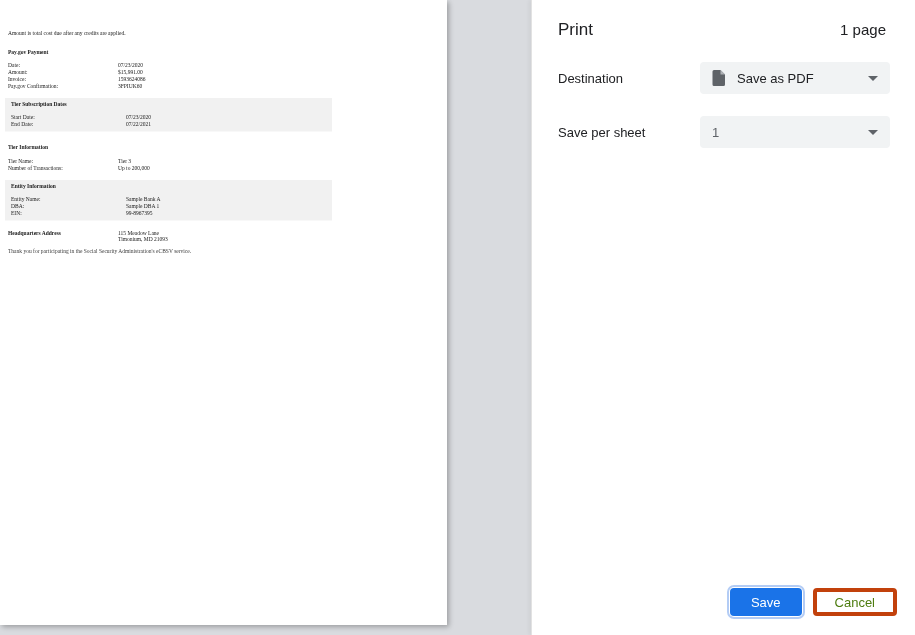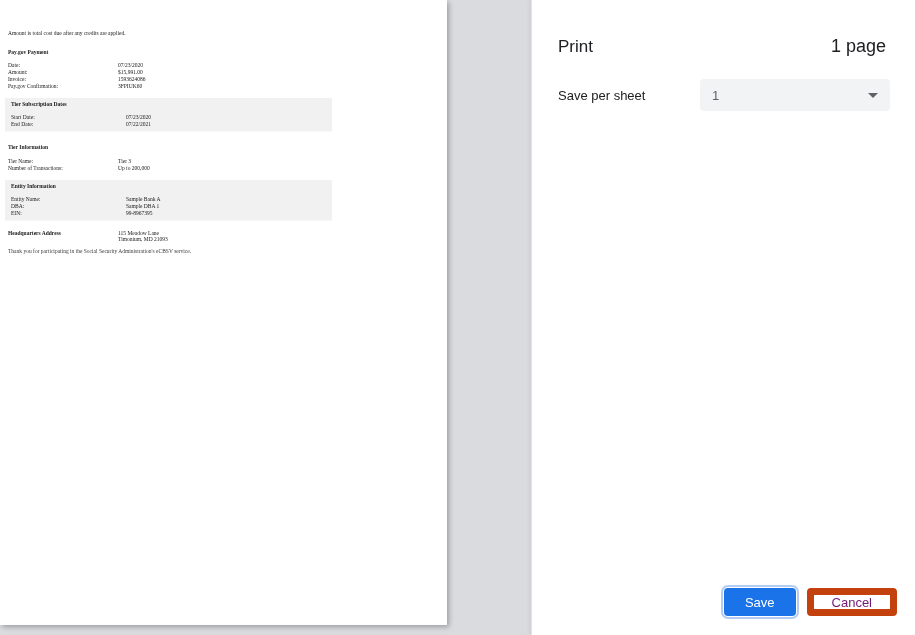--- a/index.html
+++ b/index.html
@@ -39,24 +39,23 @@
 
   
   .panel {
     position: absolute; left: 531px; top: 0; width: 384px; height: 635px;
     background: #ffffff; border-left: 1px solid #e2e2e2;
     box-shadow: -2px 0 4px rgba(0,0,0,0.05);
   }
   .panel-header {
     display: flex; align-items: baseline; justify-content: space-between;
     padding: 20px 29px 0 26px;
-    margin-top: 16px;
   }
   .panel-title { font-size: 17px; color: #202124; }
-  .page-count { font-size: 18px; font-weight: 500; color: #202124; }
+  .page-count { font-size: 15px; font-weight: 500; color: #202124; }
 
   .settings { padding: 0 25px 0 26px; }
   .setting-row { display: flex; align-items: center; margin-top: 22px; }
   .setting-label { flex: 1; font-size: 13px; color: #202124; }
   .dropdown {
     width: 190px; height: 32px; background: #f1f3f4; border-radius: 4px;
     display: flex; align-items: center; padding: 0 12px; position: relative;
     cursor: pointer; font-size: 13px; color: #202124;
   }
   .dropdown .caret {
@@ -73,21 +72,21 @@
   .btn {
     height: 28px; border-radius: 4px; font-size: 13px; font-weight: 500;
     font-family: "Liberation Sans", sans-serif; cursor: pointer;
     display: inline-flex; align-items: center; justify-content: center;
   }
   .btn-save {
     background: #1a73e8; color: #ffffff; border: none; padding: 0 21px;
     box-shadow: 0 0 0 1px #ffffff, 0 0 0 3px #b3ccf5;
   }
   .btn-cancel {
-    background: #ffffff; color: #701a75; border: 7px solid #c2410c; padding: 5px 18px;
+    background: #ffffff; color: #4d7c0f; border: 4px solid #c2410c; padding: 5px 18px;
   }
 </style>
 </head>
 <body>
 
 <div class="preview-pane">
   <div class="page-wrap">
     <div class="page-inner">
       <div class="doc-intro">Amount is total cost due after any credits are applied.</div>
 
@@ -172,20 +171,33 @@
 </div>
 
 <div class="panel">
   <div class="panel-header">
     <span class="panel-title">Print</span>
     <span class="page-count">1 page</span>
   </div>
 
   <div class="settings">
 
+    <div class="setting-row">
+      <span class="setting-label">Destination</span>
+      <div class="dropdown">
+        <span class="dd-icon">
+          <svg width="13" height="16" viewBox="0 0 13 16">
+            <path d="M2 0 h6.5 L13 4.5 V14.5 a1.5 1.5 0 0 1 -1.5 1.5 H2 a1.5 1.5 0 0 1 -1.5 -1.5 V1.5 A1.5 1.5 0 0 1 2 0 Z" fill="#5f6368"></path>
+            <path d="M8.5 0 L13 4.5 H8.5 Z" fill="#aeb1b5"></path>
+          </svg>
+        </span>
+        <span>Save as PDF</span>
+        <span class="caret"></span>
+      </div>
+    </div>
 
 
     <div class="setting-row">
       <span class="setting-label">Save per sheet</span>
       <div class="dropdown">
         <span class="dd-value-muted">1</span>
         <span class="caret"></span>
       </div>
     </div>
 

